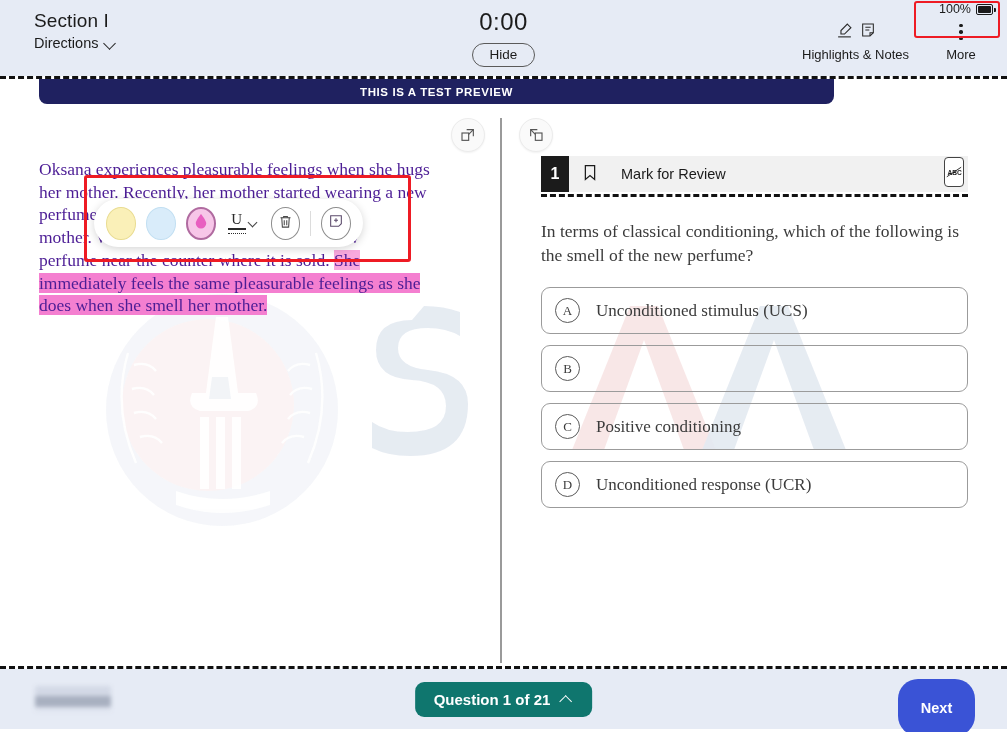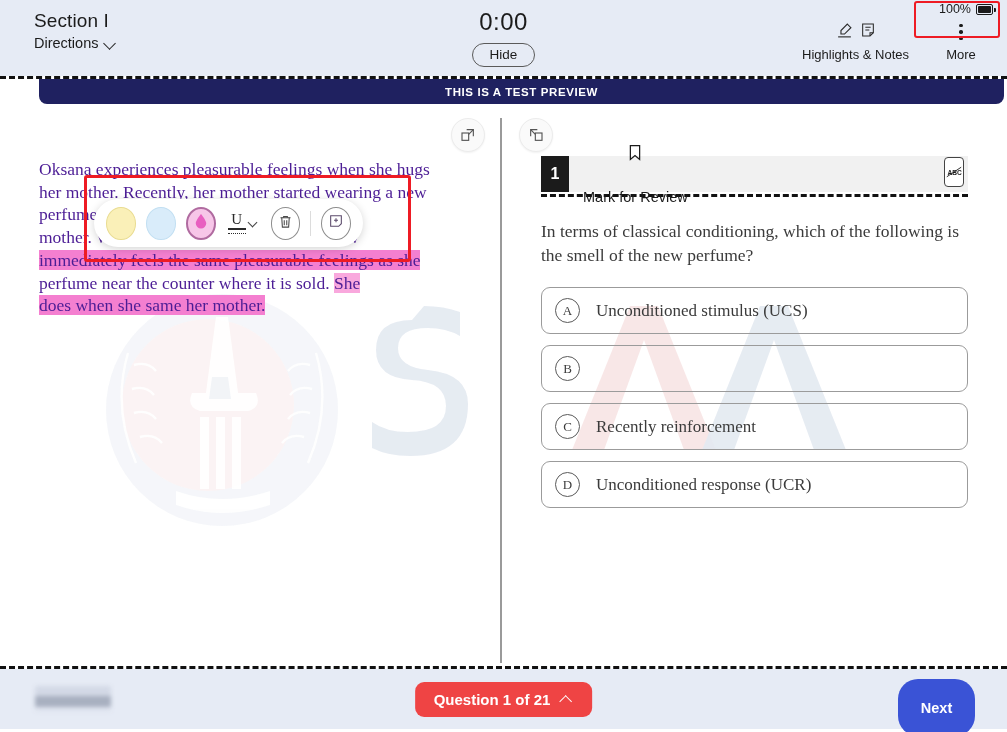--- a/index.html
+++ b/index.html
@@ -73,21 +73,21 @@
     border:2.6px solid #ee1b24; border-radius:3px; pointer-events:none;
   }
 
   .dashed-sep {
     position:absolute; left:0; top:76px; width:1007px; height:0;
     border-top: 3px dashed #111;
   }
 
   
   .preview-banner {
-    position:absolute; left:39px; top:79px; width:965px; height:25px;
+    position:absolute; left:39px; top:79px; width:795px; height:25px;
     background:#1f2160; border-radius:0 0 8px 8px;
     color:#fff; font-size:11.5px; font-weight:700; letter-spacing:.6px;
     display:flex; align-items:center; justify-content:center;
   }
 
   
   .divider-v {
     position:absolute; left:500px; top:118px; width:2.2px; height:545px;
     background:#9a9a9a;
   }
@@ -157,21 +157,21 @@
   .qpanel { position:absolute; left:541px; top:156px; width:427px; z-index:2; }
   .q-head {
     display:flex; align-items:center; height:36px; background:#f1f1f1;
     position:relative;
   }
   .q-num {
     width:28px; height:36px; background:#1b1b1b; color:#fff;
     display:flex; align-items:center; justify-content:center;
     font-size:16px; font-weight:700;
   }
-  .mark-review { display:flex; align-items:center; gap:24px; margin-left:14px; cursor:pointer;flex-direction:column; }
+  .mark-review { display:flex; align-items:center; gap:24px; margin-left:14px; cursor:pointer; }
   .mark-label { font-size:14.5px; color:#1b1b1b; }
   .abc-btn {
     position:absolute; right:4px; top:1px; width:20px; height:30px;
     border:1.4px solid #444; border-radius:4px; background:#fff;
     display:flex; align-items:center; justify-content:center; cursor:pointer;
   }
   .q-dash {
     border-top:3.2px dashed #111; margin-top:2px;
   }
   .q-text {
@@ -201,21 +201,21 @@
     position:absolute; left:0; top:669px; width:1007px; height:60px;
     background:#e6ebf5;
   }
   .blur-name {
     position:absolute; left:35px; top:686px; width:76px; height:26px;
     background:linear-gradient(180deg,#d3d9e6 0 38%, #a8b0c0 38% 82%, #dfe4ef 82% 100%);
     filter: blur(2.2px); border-radius:2px;
   }
   .qcount-pill {
     position:absolute; left:50%; transform:translateX(-50%); top:682px;
-    background:#ef4444; color:#fff; border-radius:9px;
+    background:#0f766e; color:#fff; border-radius:9px;
     padding:9px 19px; display:flex; align-items:center; gap:10px;
     font-size:15px; font-weight:700; cursor:pointer;
   }
   .next-btn {
     position:absolute; right:32px; top:679px; width:77px; height:57px;
     background:#3a53d6; color:#fff; border:none; border-radius:20px;
     font-size:14.5px; font-weight:700; cursor:pointer;
   }
 </style>
 </head>
@@ -340,25 +340,25 @@
     <div>
       <span>perfume</span>
       <span style="display:inline-block;width:188px"></span>
       <span>ugs her</span>
     </div>
     <div>
       <span>mother. W</span>
       <span style="display:inline-block;width:178px"></span>
       <span>that new</span>
     </div>
-    <div><span class="hl-pink">immediately feels the same pleasurable feelings as she</span></div>
     <div>
       <span>perfume near the counter where it is sold. </span><span class="hl-pink-lt">She</span>
     </div>
-    <div><span class="hl-pink">does when she same her mother.</span></div>
+    <div><span class="hl-pink">immediately feels the same pleasurable feelings as she</span></div>
+    <div><span class="hl-pink">does when she smell her mother.</span></div>
   </div>
 
   <div class="hl-toolbar">
     <div class="swatch sw-yellow"></div>
     <div class="swatch sw-blue"></div>
     <div class="swatch sw-pink">
       <span>
         <svg width="14" height="16" viewBox="0 0 24 26">
             <path d="M12 1 C12 1 3 12 3 17 a9 9 0 0 0 18 0 C21 12 12 1 12 1z" fill="#e85fc0"></path>
           </svg>
@@ -419,21 +419,21 @@
     <div class="choices">
       <div class="choice">
         <span class="ch-letter">A</span>
         <span class="ch-text">Unconditioned stimulus (UCS)</span>
       </div>
       <div class="choice">
         <span class="ch-letter">B</span>
       </div>
       <div class="choice">
         <span class="ch-letter">C</span>
-        <span class="ch-text">Recently reinforcement</span>
+        <span class="ch-text">Positive conditioning</span>
       </div>
       <div class="choice">
         <span class="ch-letter">D</span>
         <span class="ch-text">Unconditioned response (UCR)</span>
       </div>
     </div>
   </div>
 
   <div class="dashed-sep-b"></div>
   <div class="footer"></div>

